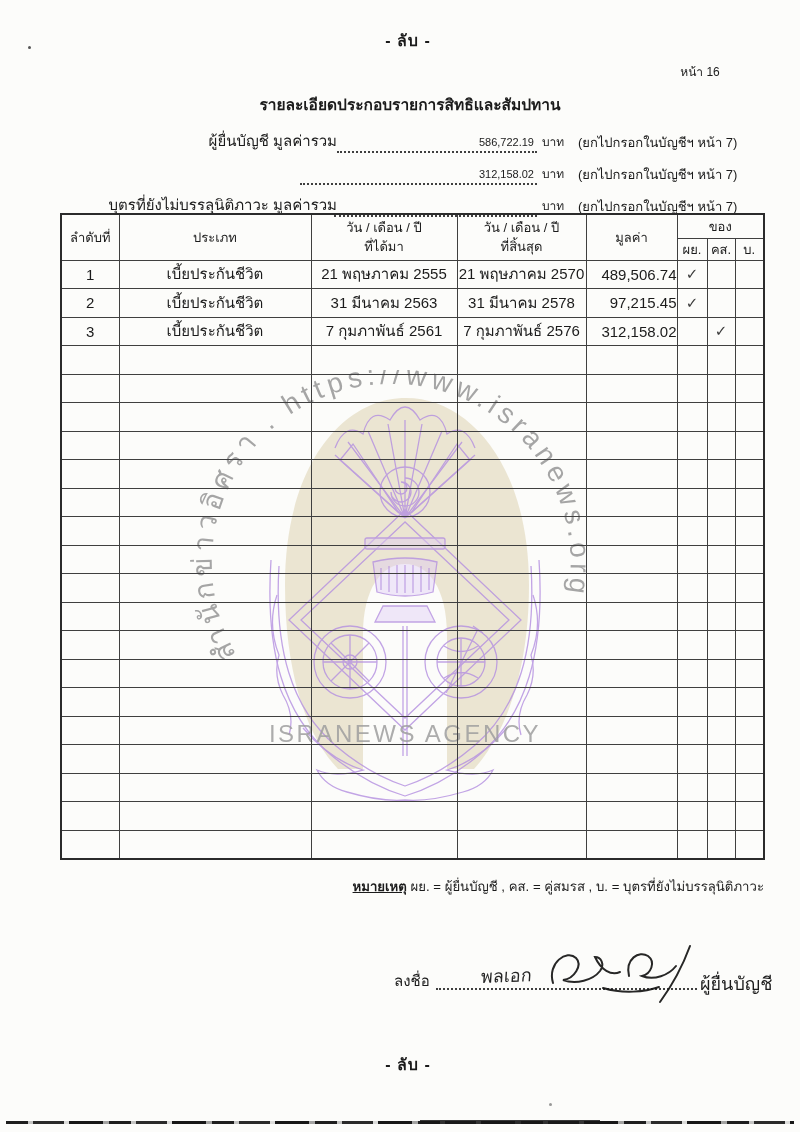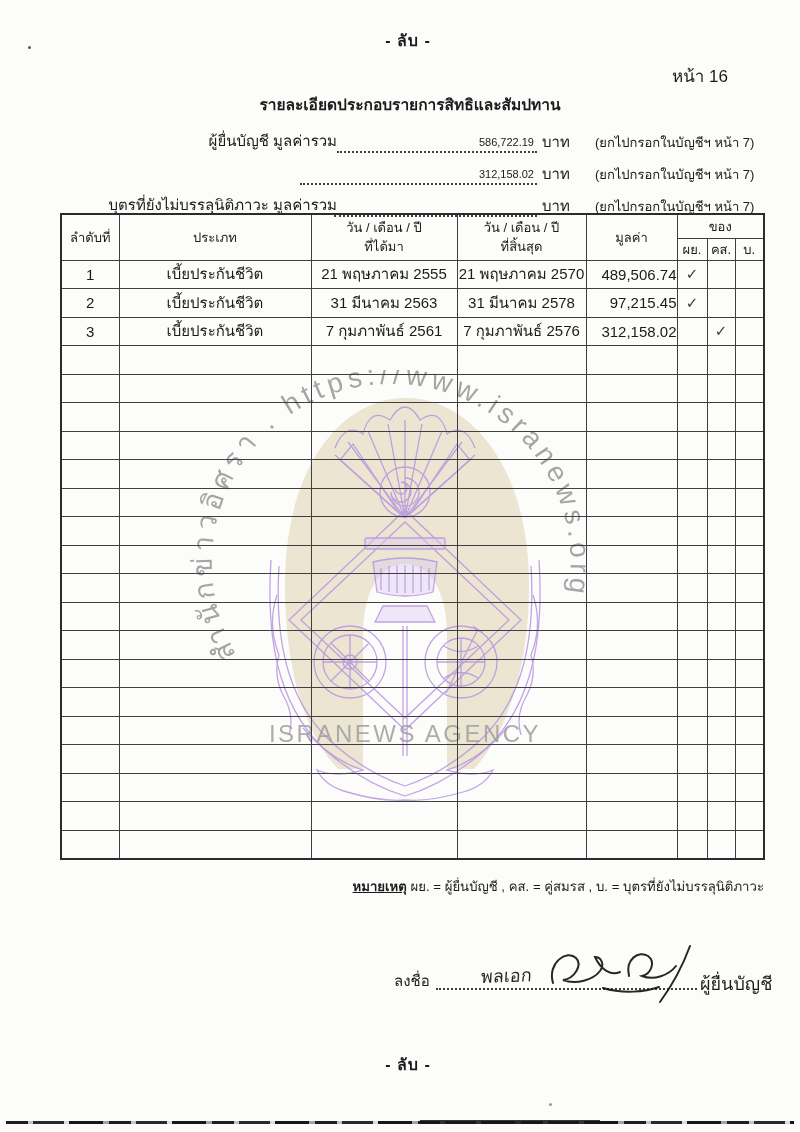--- a/index.html
+++ b/index.html
@@ -5,28 +5,28 @@
   html,body{margin:0;padding:0;background:#e8e8e8;}
   .page{
     position:relative;width:800px;height:1132px;margin:0 auto;
     background:#fcfcfa;overflow:hidden;
     font-family:"Liberation Sans","DejaVu Sans",sans-serif;color:#1b1b1b;
   }
   .abs{position:absolute;}
   
   .secret{left:8px;top:28px;width:800px;text-align:center;font-size:16px;font-weight:600;letter-spacing:1px;}
   .secret.bottom{top:1052px;}
-  .pageno{left:660px;top:62px;width:80px;text-align:center;font-size:17px;}
+  .pageno{left:660px;top:62px;width:80px;text-align:center;font-size:12px;}
   .title{left:10px;top:92px;width:800px;text-align:center;font-size:15.5px;font-weight:600;}
   
   .sum-label{width:277px;left:60px;text-align:right;font-size:15px;font-weight:400;height:20px;line-height:20px;}
   .sum-leader{height:20px;border-bottom:2px dotted #3f3f3f;text-align:right;}
   .sum-value{font-size:11px;line-height:22px;padding-right:3px;}
-  .sum-unit{left:542px;font-size:15px;height:20px;line-height:22px;}
-  .sum-note{left:578px;font-size:13px;height:20px;line-height:23px;margin-left:17px;}
+  .sum-unit{left:542px;font-size:12px;height:20px;line-height:22px;}
+  .sum-note{left:578px;font-size:13px;height:20px;line-height:23px;}
   
   table.assets{
     position:absolute;left:60px;top:213px;width:703px;
     border-collapse:collapse;table-layout:fixed;background:transparent;
   }
   table.assets th,table.assets td{
     border:1.4px solid #3f3f3f;padding:0;vertical-align:middle;
     font-weight:normal;overflow:hidden;white-space:nowrap;
   }
   table.assets{border:2px solid #2b2b2b;}

